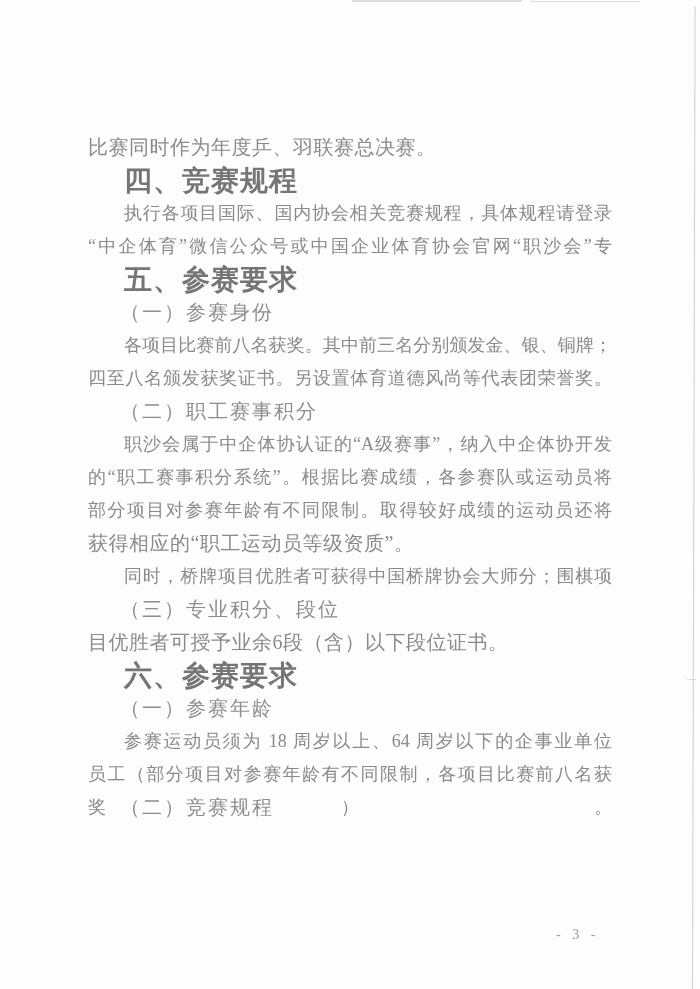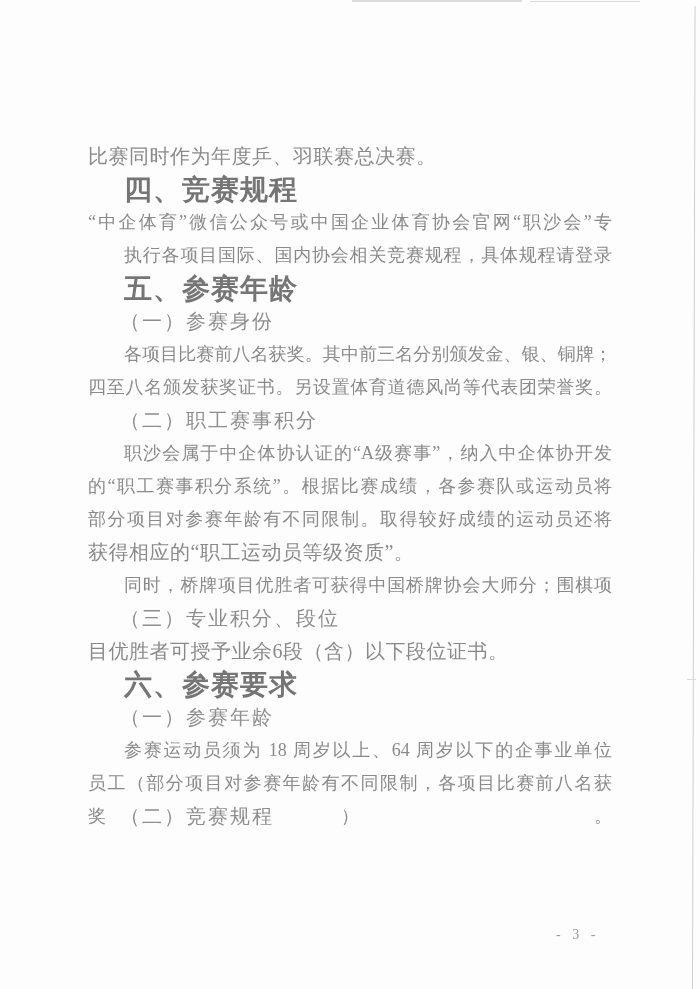--- a/index.html
+++ b/index.html
@@ -22,21 +22,21 @@
     position:absolute;inset:0;
     background:var(--page-bg);
   }
   
   .edge-top-a{position:absolute;left:352px;top:0;width:170px;height:2px;background:#d4d4d4;opacity:.8;}
   .edge-top-b{position:absolute;left:530px;top:1px;width:110px;height:1px;background:#dcdcdc;}
   .edge-right{position:absolute;left:692px;top:6px;width:1px;height:983px;background:var(--scan-edge);transform:rotate(.15deg);transform-origin:bottom left;opacity:.85;}
   .edge-tick{position:absolute;left:687px;top:679px;width:9px;height:1px;background:#dadada;}
   
   .content{
-    position:absolute;left:88px;top:140px;width:524px;
+    position:absolute;left:88px;top:131px;width:524px;
     color:var(--body-text);
   }
   .line{
     height:33px;line-height:33px;
     font-size:20px;
     white-space:nowrap;
     letter-spacing:.5px;
   }
   .line.j{
     font-size:18px;
@@ -73,23 +73,23 @@
 
 <div class="page">
   <div class="edge-top-a"></div>
   <div class="edge-top-b"></div>
   <div class="edge-right"></div>
   <div class="edge-tick"></div>
 
   <div class="content">
       <div class="line body">比赛同时作为年度乒、羽联赛总决赛。</div>
       <div class="line heading">四、竞赛规程</div>
+      <div class="line body indent j">执行各项目国际、国内协会相关竞赛规程，具体规程请登录</div>
       <div class="line body j">“中企体育”微信公众号或中国企业体育协会官网“职沙会”专</div>
-      <div class="line body indent j">执行各项目国际、国内协会相关竞赛规程，具体规程请登录</div>
-      <div class="line heading">五、参赛年龄</div>
+      <div class="line heading">五、参赛要求</div>
       <div class="line subheading">（一）参赛身份</div>
       <div class="line body indent j">各项目比赛前八名获奖。其中前三名分别颁发金、银、铜牌；</div>
       <div class="line body j">四至八名颁发获奖证书。另设置体育道德风尚等代表团荣誉奖。</div>
       <div class="line subheading">（二）职工赛事积分</div>
       <div class="line body indent j">职沙会属于中企体协认证的“A级赛事”，纳入中企体协开发</div>
       <div class="line body j">的“职工赛事积分系统”。根据比赛成绩，各参赛队或运动员将</div>
       <div class="line body j">部分项目对参赛年龄有不同限制。取得较好成绩的运动员还将</div>
       <div class="line body">获得相应的“职工运动员等级资质”。</div>
       <div class="line body indent j">同时，桥牌项目优胜者可获得中国桥牌协会大师分；围棋项</div>
       <div class="line subheading">（三）专业积分、段位</div>

